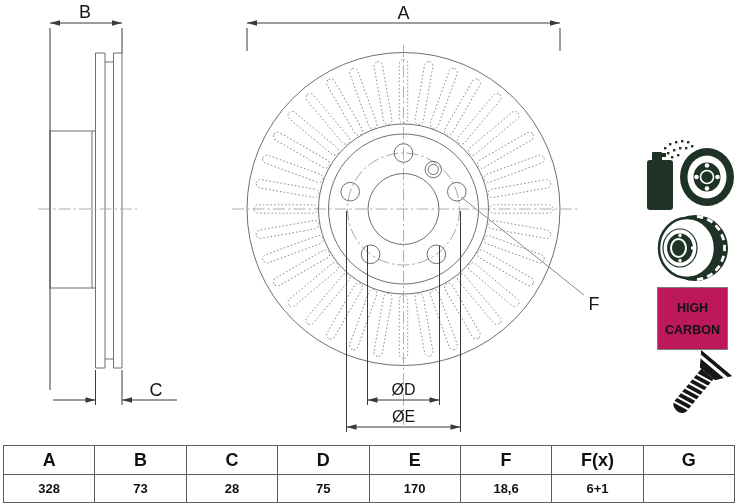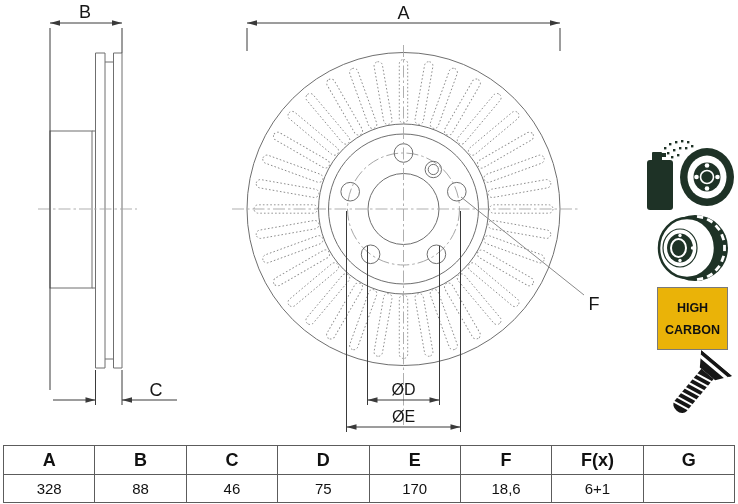--- a/index.html
+++ b/index.html
@@ -7,31 +7,31 @@
        font-family:"Liberation Sans",sans-serif;color:#111;}
   #stage{position:absolute;left:0;top:0;width:738px;height:504px;background:#fff;}
   #drawing{position:absolute;left:0;top:0;}
   svg text{font-family:"Liberation Sans",sans-serif;fill:#161616;}
   .dimtext{font-size:18px;}
   .dimtext.small{font-size:16px;}
 
   
   .icon-slot{position:absolute;}
   #high-carbon-box{position:absolute;left:657px;top:287px;width:69px;height:61px;
-     border:1.5px solid #7a7a7a;background:#eab308;display:flex;flex-direction:column;
+     border:1.5px solid #7a7a7a;background:#be185d;display:flex;flex-direction:column;
      align-items:center;justify-content:center;gap:8px;}
   #high-carbon-box span{font-weight:700;font-size:12.5px;line-height:14px;letter-spacing:0;}
 
   
   #spec-table{position:absolute;left:3px;top:445px;width:732px;height:56px;
      border-collapse:collapse;table-layout:fixed;}
   #spec-table th,#spec-table td{border:1px solid #5c5c5c;text-align:center;
      vertical-align:middle;padding:0;background:#fff;}
   #spec-table th{font-size:18px;font-weight:700;height:28px;}
-  #spec-table td{font-size:15px;font-weight:400;height:27px;}
+  #spec-table td{font-size:13px;font-weight:700;height:27px;}
 </style>
 </head>
 <body>
 
 <div id="stage">
 
   <svg id="drawing" width="738" height="445" viewBox="0 0 738 445">
 
     <g stroke="#6f6f6f" stroke-width="1" fill="none">
 
@@ -247,22 +247,22 @@
       <th>B</th>
       <th>C</th>
       <th>D</th>
       <th>E</th>
       <th>F</th>
       <th>F(x)</th>
       <th>G</th>
     </tr>
     <tr>
       <td>328</td>
-      <td>88</td>
-      <td>46</td>
+      <td>73</td>
+      <td>28</td>
       <td>75</td>
       <td>170</td>
       <td>18,6</td>
       <td>6+1</td>
       <td></td>
     </tr>
   </tbody>
     </table>
 </div>
 

